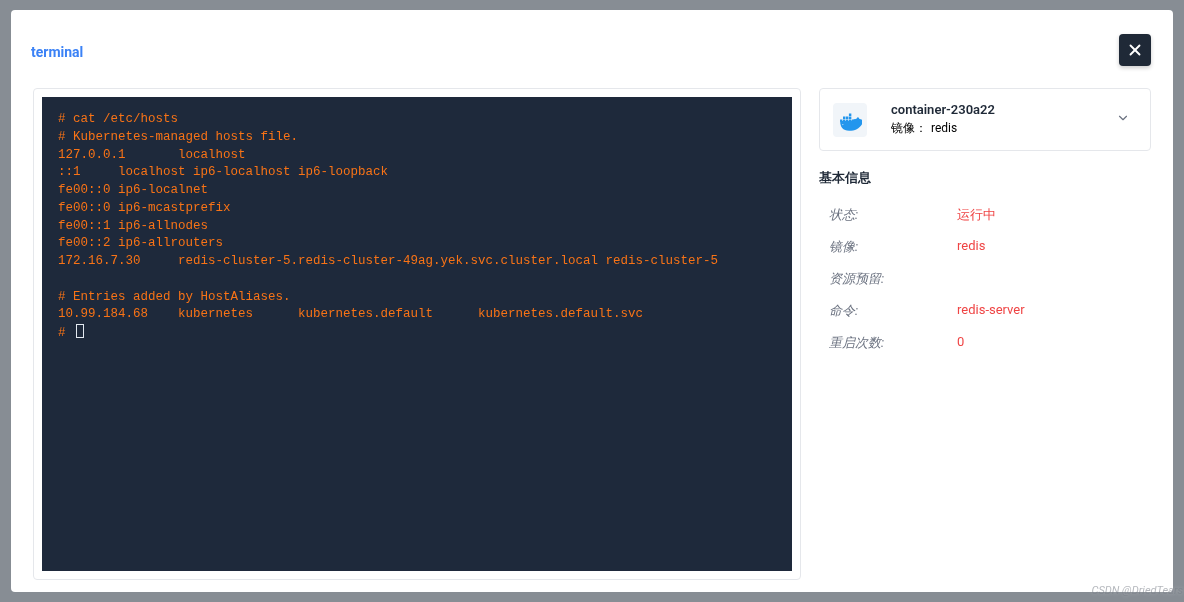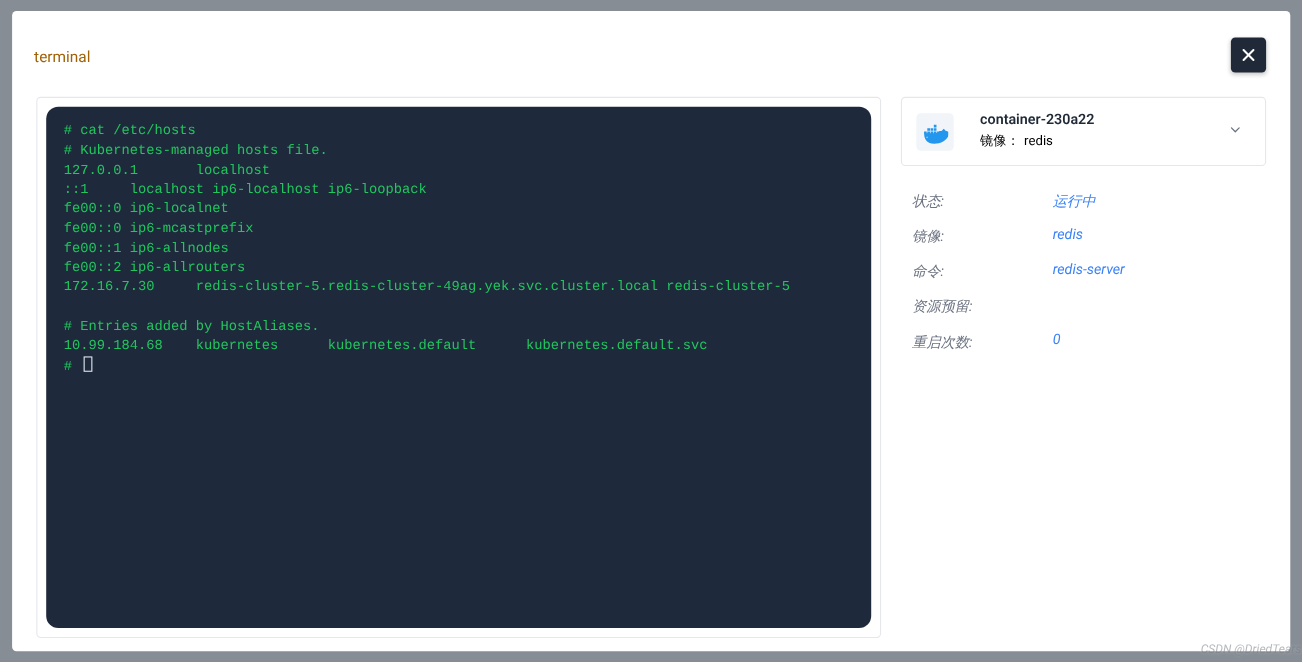--- a/index.html
+++ b/index.html
@@ -22,22 +22,22 @@
       overflow: hidden;
     }
     .modal-header {
       height: 48px;
       display: flex;
       align-items: center;
       padding: 0 20px;
     }
     .modal-title {
       font-size: 14px;
-      font-weight: 400;
-      color: #a16207;
+      font-weight: 700;
+      color: #3b82f6;
       margin-top: 35px;
     }
     .close-btn {
       position: absolute;
       top: 24px;
       right: 22px;
       width: 32px;
       height: 32px;
       background: #1f2937;
       border-radius: 4px;
@@ -58,26 +58,26 @@
     .terminal-wrap {
       flex: 1;
       border: 1px solid #e5e7eb;
       border-radius: 4px;
       padding: 8px;
       display: flex;
     }
     .terminal {
       flex: 1;
       background: #1e293b;
-      border-radius: 11px;
+      border-radius: 0;
       padding: 14px 16px;
       font-family: "SFMono-Regular", Consolas, "Liberation Mono", Menlo, monospace;
       font-size: 12.5px;
       line-height: 1.42;
-      color: #22c55e;
+      color: #f97316;
       white-space: pre;
       overflow: auto;
     }
     .cursor {
       display: inline-block;
       width: 8px;
       height: 14px;
       border: 1.5px solid #e2e8f0;
       vertical-align: -2px;
       margin-left: 3px;
@@ -137,22 +137,21 @@
       display: flex;
       padding: 7px 0;
       font-size: 13px;
     }
     .info-key {
       width: 128px;
       color: #6b7280;
       font-style: italic;
     }
     .info-val {
-      color: #3b82f6;
-      font-style: italic;
+      color: #ef4444;
     }
     .watermark {
       position: absolute;
       bottom: 5px;
       right: 1px;
       font-size: 11px;
       color: rgba(120,125,135,0.55);
       text-shadow: 0 0 4px rgba(255,255,255,0.3);
       font-style: italic;
     }
@@ -202,36 +201,37 @@
             <span>镜像：</span><span class="sub-val">redis</span>
           </div>
         </div>
         <span class="chev">
           <svg viewBox="0 0 24 24" fill="none" stroke="currentColor" stroke-width="2" stroke-linecap="round" stroke-linejoin="round">
               <polyline points="6 9 12 15 18 9"></polyline>
             </svg>
         </span>
       </div>
 
+      <div class="section-title">基本信息</div>
       <div class="info-table" id="info-table">
           <div class="info-row">
             <div class="info-key">状态:</div>
             <div class="info-val">运行中</div>
           </div>
           <div class="info-row">
             <div class="info-key">镜像:</div>
             <div class="info-val">redis</div>
           </div>
           <div class="info-row">
+            <div class="info-key">资源预留:</div>
+            <div class="info-val"></div>
+          </div>
+          <div class="info-row">
             <div class="info-key">命令:</div>
             <div class="info-val">redis-server</div>
-          </div>
-          <div class="info-row">
-            <div class="info-key">资源预留:</div>
-            <div class="info-val"></div>
           </div>
           <div class="info-row">
             <div class="info-key">重启次数:</div>
             <div class="info-val">0</div>
           </div>
         </div>
     </div>
   </div>
 </div>
 

